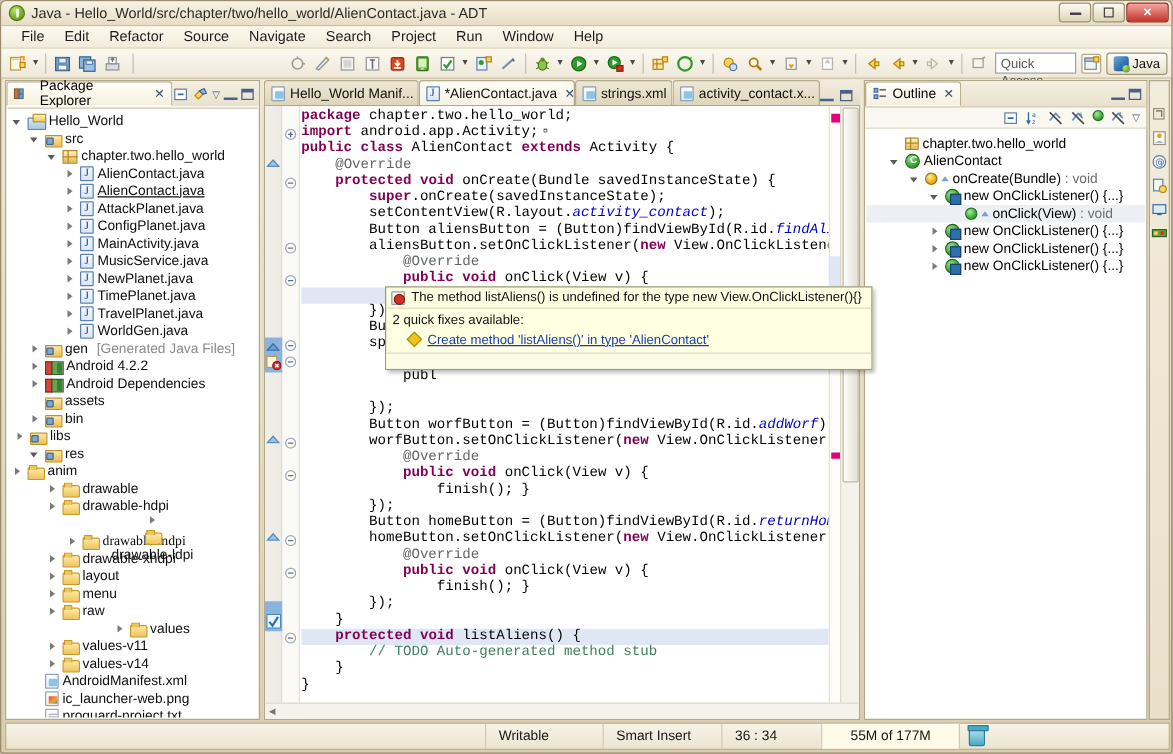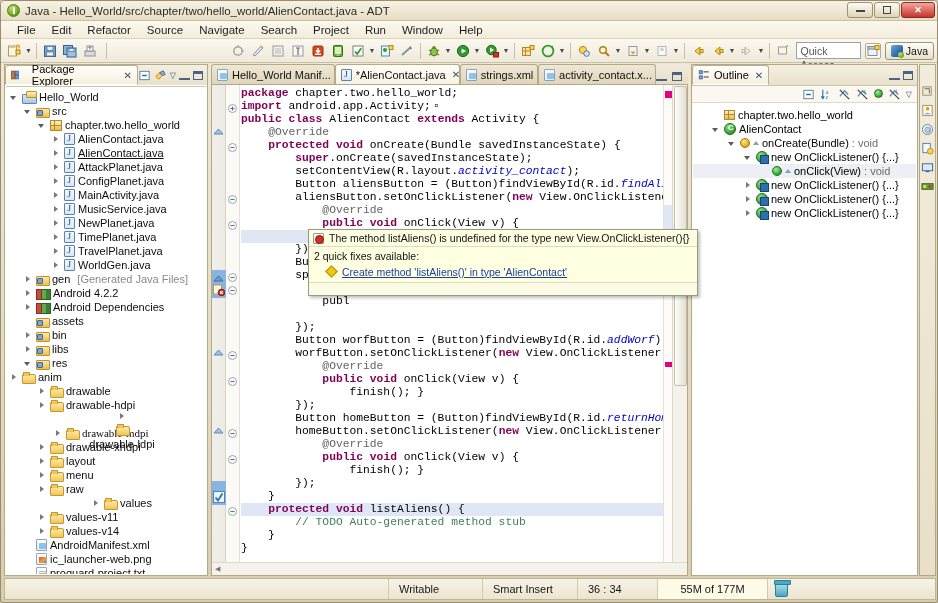--- a/index.html
+++ b/index.html
@@ -686,21 +686,21 @@
           <div class="tnode" style="padding-left: 18px;">
             <span class="arrow none"></span>
             <span class="i-src"></span>
             <span class="tlabel">assets</span>
           </div>
           <div class="tnode" style="padding-left: 18px;">
             <span class="arrow closed"></span>
             <span class="i-src"></span>
             <span class="tlabel">bin</span>
           </div>
-          <div class="tnode" style="padding-left: 18px;">
+          <div class="tnode" style="padding-left: 6px;">
             <span class="arrow closed"></span>
             <span class="i-src"></span>
             <span class="tlabel">libs</span>
           </div>
           <div class="tnode" style="padding-left: 18px;">
             <span class="arrow open"></span>
             <span class="i-src"></span>
             <span class="tlabel">res</span>
           </div>
           <div class="tnode" style="">

